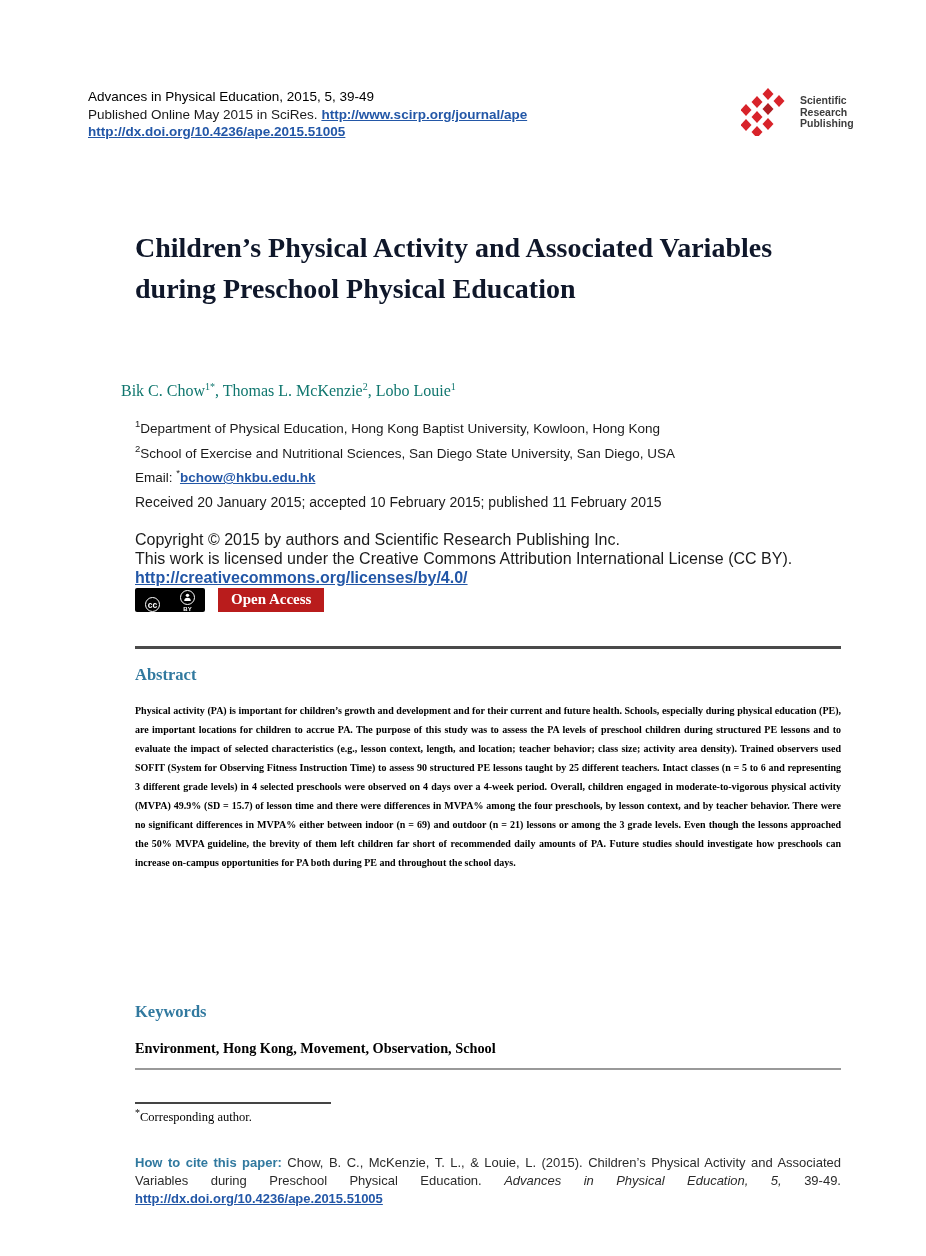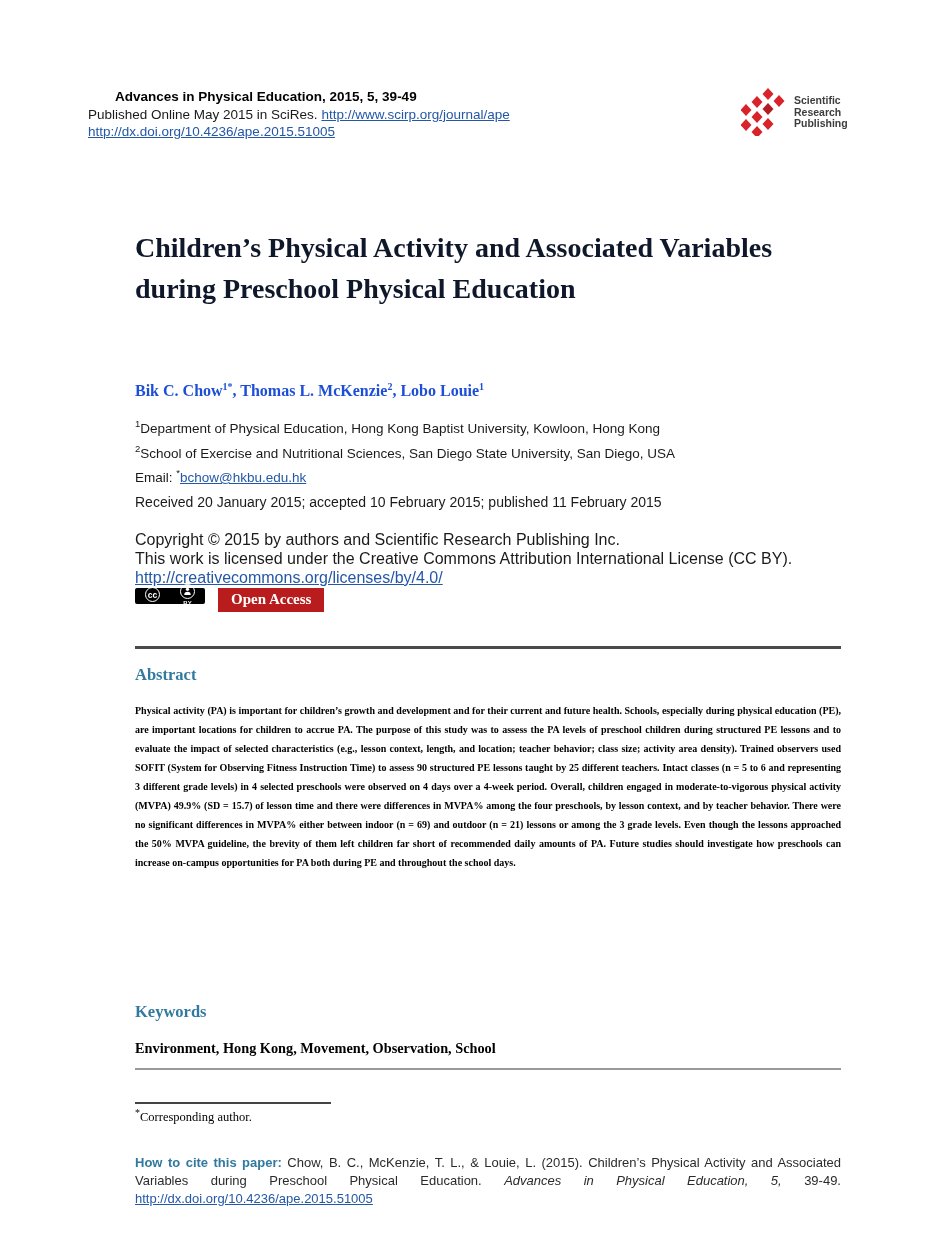--- a/index.html
+++ b/index.html
@@ -5,44 +5,44 @@
   * { margin:0; padding:0; box-sizing:border-box; }
   html,body { background:#ffffff; }
   .page {
     position:relative; width:926px; height:1256px; background:#ffffff;
     font-family:"Liberation Sans", sans-serif; color:#1a1a1a; overflow:hidden;
   }
   .abs { position:absolute; }
 
   
   .hdr { left:88px; top:88px; width:560px; font-size:13.5px; line-height:17.5px; }
-  .hdr .bold-line { font-weight:bold; color:#000;margin-left:27px; }
-  a.lnk { color:#2357A7; text-decoration:underline; cursor:pointer; }
+  .hdr .bold-line { font-weight:normal; color:#000; }
+  a.lnk { color:#2357A7; text-decoration:underline; cursor:pointer;font-weight:bold; }
 
-  .logo-wrap { left:741px; top:88px; width:110px; display:flex; align-items:flex-start; gap:5px; }
+  .logo-wrap { left:741px; top:88px; width:110px; display:flex; align-items:flex-start; gap:11px; }
   .logo-text { font-size:10.5px; font-weight:bold; color:#3d3d3d; line-height:11.5px; padding-top:7px; }
 
   
   .title {
     left:135px; top:227px; width:706px;
     font-family:"Liberation Serif", serif; font-weight:bold;
     font-size:28px; line-height:41px; color:#0f172a;
   }
-  .authors { left:135px; top:381px; font-family:"Liberation Serif", serif; font-weight:bold; font-size:16px; color:#1d4ed8; }
+  .authors { left:121px; top:381px; font-family:"Liberation Serif", serif; font-weight:normal; font-size:16px; color:#0f766e; }
   .authors sup, .affil sup, .foot sup { font-size:10px; }
   .affil { left:135px; top:414px; width:706px; font-size:13.5px; line-height:20px; }
   .affil sup { font-size:9.5px; }
 
   .received { left:135px; top:494px; width:706px; font-size:14px; }
   .copyright { left:135px; top:530px; width:706px; font-size:16px; line-height:19px; }
 
   
   .badges { left:135px; top:588px; display:flex; align-items:flex-start; gap:13px; }
-  .cc-badge { position:relative; width:70px; height:16px; background:#000; border-radius:2px;
-              display:flex; align-items:center; justify-content:space-around; cursor:pointer; }
+  .cc-badge { position:relative; width:70px; height:24px; background:#000; border-radius:2px;
+              display:flex; align-items:flex-end; justify-content:space-around; cursor:pointer; }
   .cc-circ { width:15px; height:15px; border:1.6px solid #fff; border-radius:50%;
              display:flex; align-items:center; justify-content:center;
              color:#fff; font-size:8.5px; font-weight:bold; margin-top:-3px; }
   .cc-col { position:relative; display:flex; flex-direction:column; align-items:center; }
   .cc-by { color:#fff; font-size:6px; font-weight:bold; line-height:6px; margin-top:1px; }
   .open-access { background:#b91c1c; color:#fff; font-family:"Liberation Serif", serif;
                  font-weight:bold; font-size:15px; padding:3px 13px 4px 13px; cursor:pointer; }
 
   
   .rule-thick { left:135px; top:646px; width:706px; height:3px; background:#4a4a4a; }

